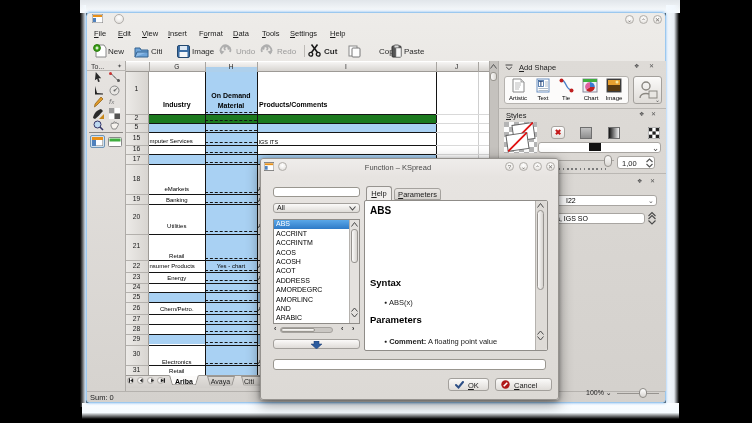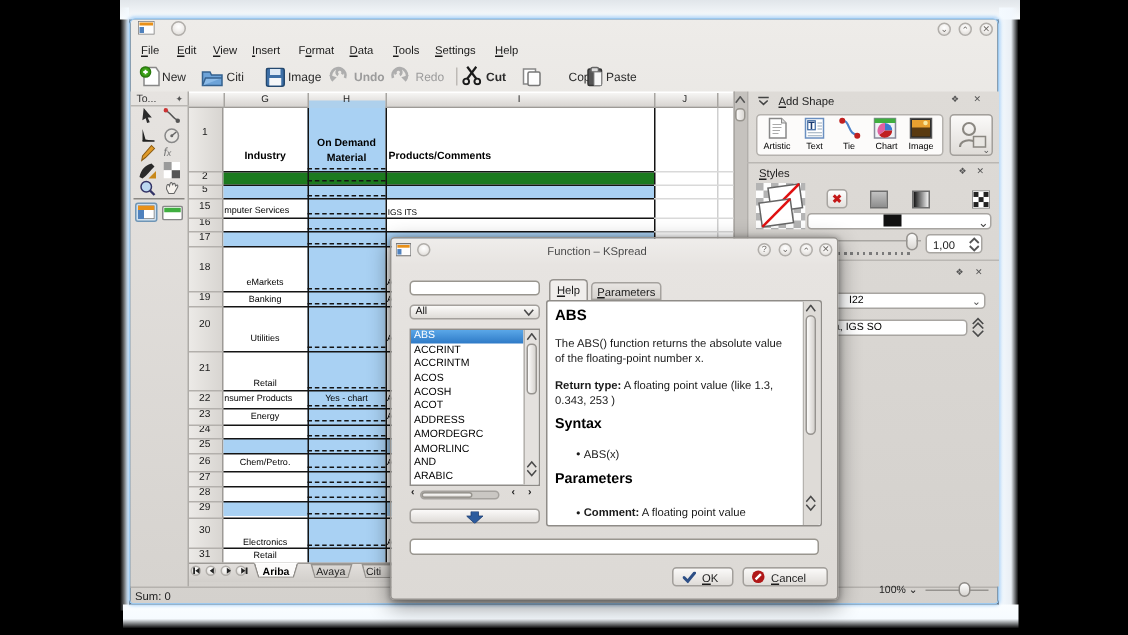--- a/index.html
+++ b/index.html
@@ -69,21 +69,21 @@
 <svg class="a z2" style="left:177px;top:45px" width="13" height="13" viewBox="0 0 13 13">
       <rect x="0.5" y="0.5" width="12" height="12" rx="1.5" fill="#3c6ea5" stroke="#24486e"></rect>
       <rect x="3" y="1" width="7" height="4" fill="#dce8f4"></rect>
       <rect x="2.5" y="7" width="8" height="5" fill="#f4f6f8"></rect>
     </svg>
 <div class="a z2 t8" style="left:192px;top:47px;">Image</div>
 <svg class="a z2" style="left:219px;top:44px" width="13" height="11" viewBox="0 0 13 11">
       <path d="M3 9.5 A4.8 4.8 0 1 1 11 8 M6.5 6 A2 2 0 1 1 9 5.5" fill="none" stroke="#aeaeae" stroke-width="1.8"></path>
       <path d="M0.5 6 L2.5 10.5 L5.5 7.5 Z" fill="#aeaeae"></path>
     </svg>
-<div class="a z2 t8 gr" style="left:236px;top:47px;font-weight:bold;">Undo</div>
+<div class="a z2 t8 gr" style="left:236px;top:47px;">Undo</div>
 <svg class="a z2" style="left:260px;top:44px" width="13" height="11" viewBox="0 0 13 11">
       <path d="M10 9.5 A4.8 4.8 0 1 0 2 8 M6.5 6 A2 2 0 1 0 4 5.5" fill="none" stroke="#aeaeae" stroke-width="1.8"></path>
       <path d="M12.5 6 L10.5 10.5 L7.5 7.5 Z" fill="#aeaeae"></path>
     </svg>
 <div class="a z2 t8 gr" style="left:277px;top:47px;">Redo</div>
 <div class="a z2" style="left:304px;top:45px;width:1px;height:12px;background:#bdbab6;"></div>
 <svg class="a z2" style="left:308px;top:44px" width="13" height="13" viewBox="0 0 13 13">
       <g stroke="#1a1a1a" fill="none">
         <path d="M3.5 0.5 L9.5 8.5" stroke-width="1.5"></path>
         <path d="M9.5 0.5 L3.5 8.5" stroke-width="1.5"></path>
@@ -407,22 +407,20 @@
       <path d="M3 0 H8 V3 H11 L5.5 8 L0 3 H3 Z" fill="#2d5c9e" stroke="#1a3a6e" stroke-width=".5"></path>
     </svg>
 
 <div class="a z4" style="left:394px;top:187.5px;width:47px;height:12px;background:linear-gradient(#e8e5e2,#d5d2ce);border:1px solid #a5a29e;border-radius:3px 3px 0 0;"></div>
 <div class="a z4 t75" style="left:394px;top:190px;width:47px;text-align:center;"><u>P</u>arameters</div>
 <div class="a z4" style="left:366px;top:186px;width:26px;height:14px;background:#f0eeec;border:1px solid #96938f;border-bottom:none;border-radius:3px 3px 0 0;"></div>
 <div class="a z4 t75" style="left:366px;top:189px;width:26px;text-align:center;"><u>H</u>elp</div>
 
 <div class="a z4" style="left:364px;top:199.5px;width:183.5px;height:151px;background:#fff;border:1px solid #8f8c88;border-radius:2px;"></div>
 <div class="a z4 b" style="left:370px;top:204.5px;font-size:10px;color:#000;">ABS</div>
-<div class="a z4 t75" style="left:370px;top:224px;line-height:9.5px;">The ABS() function returns the absolute value<br>of the floating-point number x.</div>
-<div class="a z4 t75" style="left:370px;top:252px;line-height:9.5px;"><span class="b">Return type:</span> A floating point value (like 1.3,<br>0.343, 253 )</div>
 <div class="a z4 b" style="left:370px;top:277px;font-size:9.5px;color:#000;">Syntax</div>
 <div class="a z4 t75" style="left:384px;top:298px;"><span style="font-size:5px;vertical-align:1px;">●</span>&nbsp;ABS(x)</div>
 <div class="a z4 b" style="left:370px;top:314px;font-size:9.5px;color:#000;">Parameters</div>
 <div class="a z4 t75" style="left:384px;top:336.5px;"><span style="font-size:5px;vertical-align:1px;">●</span>&nbsp;<span class="b">Comment:</span> A floating point value</div>
 <div class="a z4" style="left:534.5px;top:200.5px;width:12px;height:149px;background:#dedbd7;border-left:1px solid #b5b2ae;border-radius:0 2px 2px 0;"></div>
 <svg class="a z4" style="left:537px;top:202.5px" width="7" height="5" viewBox="0 0 7 5">
       <path d="M0.5 4.5 L3.5 0.5 L6.5 4.5" fill="none" stroke="#4a4a4a" stroke-width="1"></path>
     </svg>
 <div class="a z4" style="left:536.5px;top:209.5px;width:7.5px;height:80px;background:linear-gradient(90deg,#fcfbfa,#d4d1cd);border:1px solid #96938f;border-radius:3.5px;"></div>
 <svg class="a z4" style="left:537px;top:330px" width="7" height="11" viewBox="0 0 7 11">

